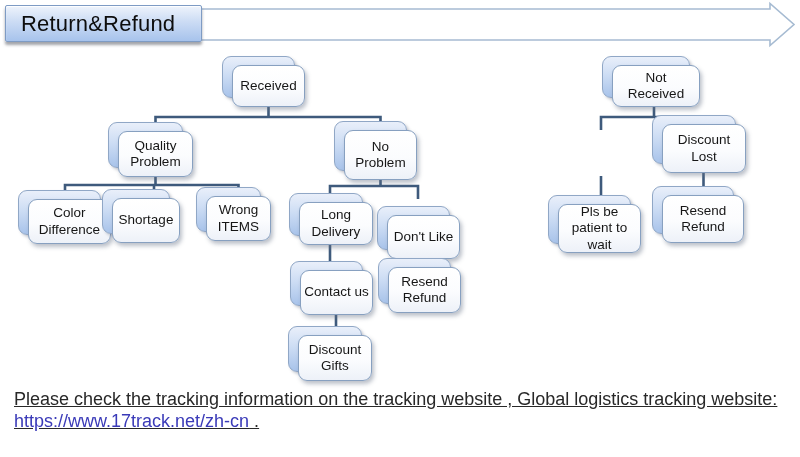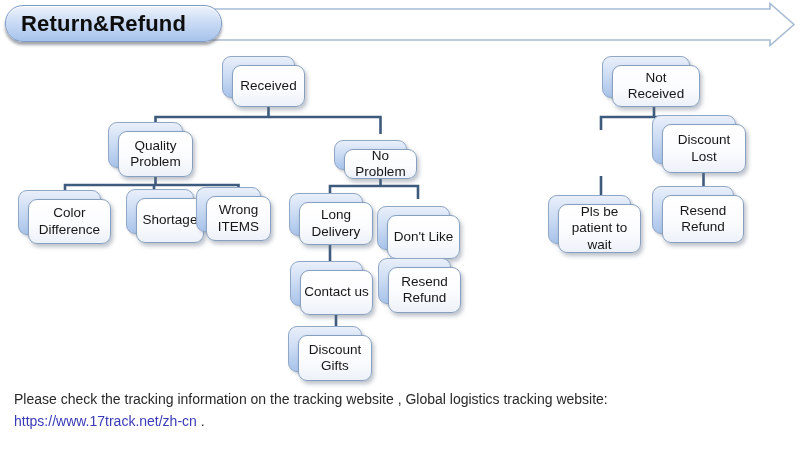--- a/index.html
+++ b/index.html
@@ -24,32 +24,32 @@
     border-radius:9px; border:1.4px solid #87a0c0;
     background:linear-gradient(180deg,#ffffff 0%,#fbfcfe 55%,#edf1f8 100%);
     box-shadow:2px 3px 4px rgba(105,115,135,0.45);
     display:flex; align-items:center; justify-content:center;
     text-align:center; padding:2px 3px;
     font-size:13.5px; line-height:1.2; color:#161616;
   }
 
   
   .banner {
-    position:absolute; left:5px; top:5px; width:217px; height:37px; z-index:3;
-    border-radius:18px; border:1px solid #7e9bc4;
+    position:absolute; left:5px; top:5px; width:197px; height:37px; z-index:3;
+    border-radius:2px; border:1px solid #7e9bc4;
     background:linear-gradient(180deg,#eef3fc 0%,#cfdef5 40%,#a7c3ec 100%);
     box-shadow:0 3px 3px rgba(85,90,100,0.55), inset 0 1px 1px rgba(255,255,255,0.9);
     display:flex; align-items:center; padding-left:15px;
-    font-size:22px; font-weight:700; color:#0d0d0d; letter-spacing:0.2px;
+    font-size:22px; font-weight:400; color:#0d0d0d; letter-spacing:0.2px;
   }
 
   
   .footer {
     position:absolute; left:14px; top:389px; z-index:2;
-    font-size:14px; line-height:21.5px; color:#282828;
+    font-size:18px; line-height:21.5px; color:#282828;text-decoration:underline;
   }
   .footer .link { color:#3a3ab8; text-decoration:none; }
 </style>
 </head>
 <body>
 
 <div class="stage">
 
   <svg class="layer-svg" width="800" height="457" viewBox="0 0 800 457">
 
@@ -76,33 +76,33 @@
     <div class="front">
         <span>Received</span>
       </div>
   </div>
   <div class="node" style="left:118px;top:131px;width:75px;height:46px">
     <div class="back"></div>
     <div class="front">
         <span>Quality Problem</span>
       </div>
   </div>
-  <div class="node" style="left:344px;top:149px;width:73px;height:30px">
+  <div class="node" style="left:344px;top:130px;width:73px;height:50px">
     <div class="back"></div>
     <div class="front">
         <span>No Problem</span>
       </div>
   </div>
   <div class="node" style="left:28px;top:199px;width:83px;height:45px">
     <div class="back"></div>
     <div class="front">
         <span>Color Difference</span>
       </div>
   </div>
-  <div class="node" style="left:136px;top:198px;width:68px;height:45px">
+  <div class="node" style="left:112px;top:198px;width:68px;height:45px">
     <div class="back"></div>
     <div class="front">
         <span>Shortage</span>
       </div>
   </div>
   <div class="node" style="left:206px;top:196px;width:65px;height:45px">
     <div class="back"></div>
     <div class="front">
         <span>Wrong ITEMS</span>
       </div>

